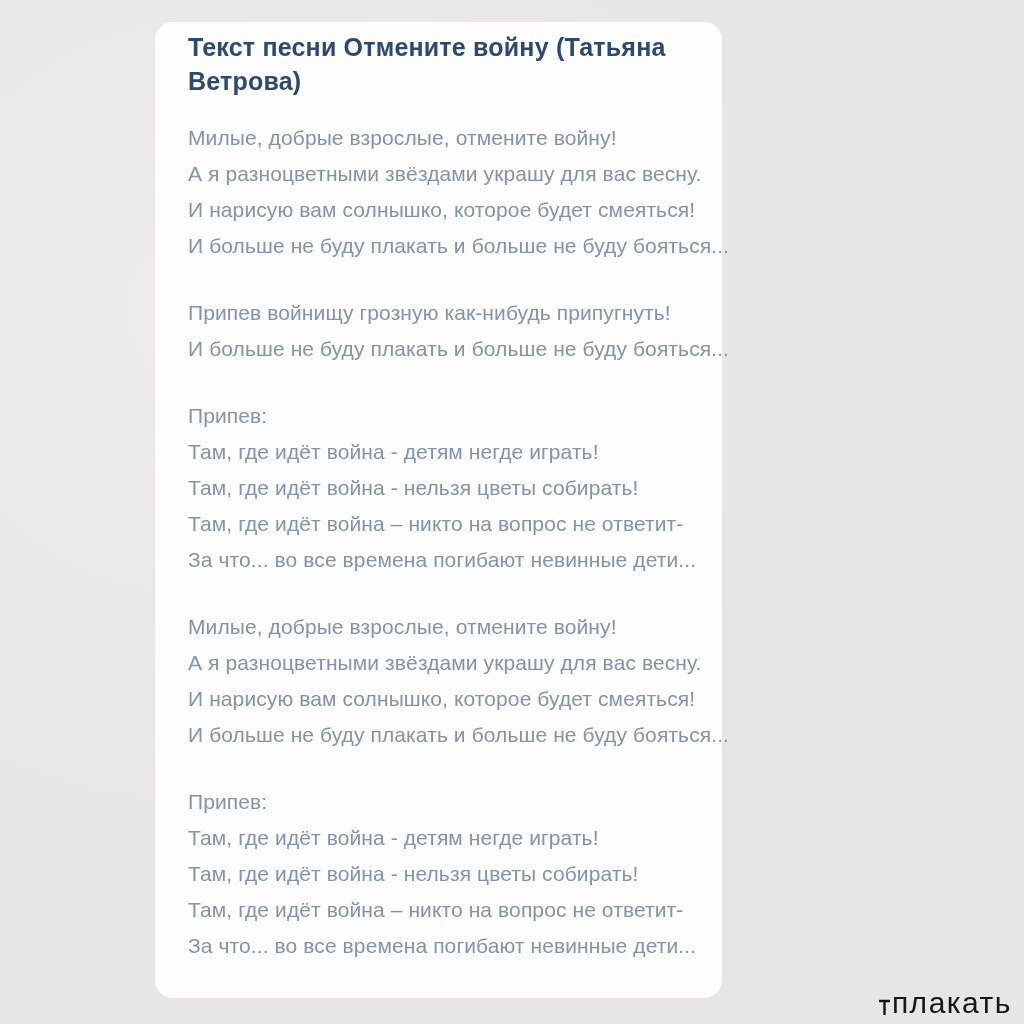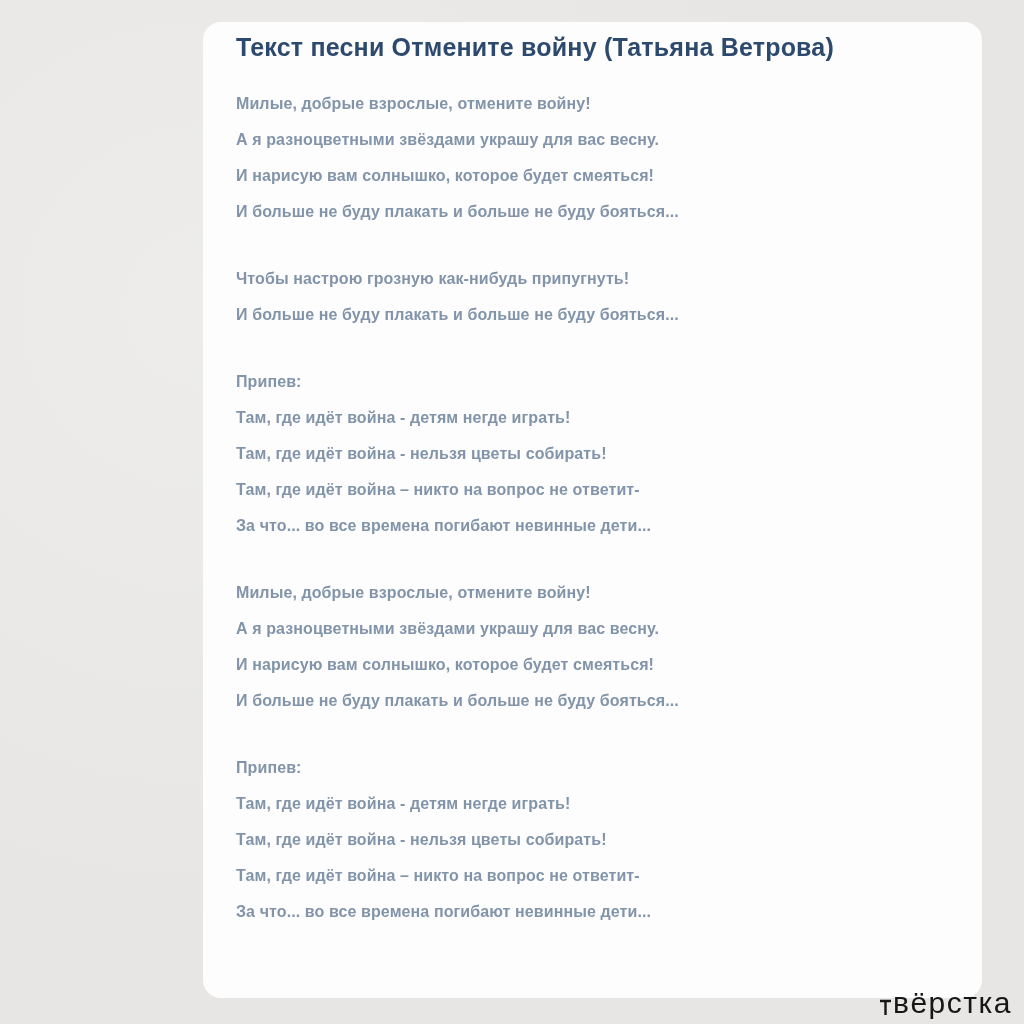--- a/index.html
+++ b/index.html
@@ -19,45 +19,44 @@
   body {
     position: relative;
     background:
       radial-gradient(circle at 20% 30%, rgba(255,255,255,0.25), transparent 60%),
       var(--page-bg);
   }
   .card {
     position: absolute;
     left: 155px;
     top: 22px;
-    width: 779px;
+    width: 567px;
     min-height: 976px;
     background: var(--card-bg);
     border-radius: 18px;
     padding: 8px 24px 12px 33px;
-    margin-left: 48px;
   }
   .title {
     font-size: 25px;
     font-weight: 700;
     line-height: 34px;
     color: var(--title-color);
     letter-spacing: 0.2px;
   }
   .lyrics {
     margin-top: 22px;
   }
   .stanza {
     margin-bottom: 31px;
   }
   .stanza:last-child { margin-bottom: 0; }
   .line {
-    font-size: 16px;
+    font-size: 21px;
     line-height: 36px;
-    font-weight: 700;
+    font-weight: 400;
     color: var(--body-color);
     letter-spacing: 0.1px;
     white-space: nowrap;
   }
   .watermark {
     position: absolute;
     right: 12px;
     bottom: 6px;
     display: flex;
     align-items: center;
@@ -85,21 +84,21 @@
 <div class="card">
   <h1 class="title">Текст песни Отмените войну (Татьяна Ветрова)</h1>
   <div class="lyrics">
       <div class="stanza">
         <p class="line">Милые, добрые взрослые, отмените войну!</p>
         <p class="line">А я разноцветными звёздами украшу для вас весну.</p>
         <p class="line">И нарисую вам солнышко, которое будет смеяться!</p>
         <p class="line">И больше не буду плакать и больше не буду бояться...</p>
       </div>
       <div class="stanza">
-        <p class="line">Чтобы настрою грозную как-нибудь припугнуть!</p>
+        <p class="line">Припев войнищу грозную как-нибудь припугнуть!</p>
         <p class="line">И больше не буду плакать и больше не буду бояться...</p>
       </div>
       <div class="stanza">
         <p class="line">Припев:</p>
         <p class="line">Там, где идёт война - детям негде играть!</p>
         <p class="line">Там, где идёт война - нельзя цветы собирать!</p>
         <p class="line">Там, где идёт война – никто на вопрос не ответит-</p>
         <p class="line">За что... во все времена погибают невинные дети...</p>
       </div>
       <div class="stanza">
@@ -117,14 +116,14 @@
       </div>
     </div>
 </div>
 
 <div class="watermark">
   <span class="logo-mark">
     <svg width="13" height="21" viewBox="0 0 13 21" aria-hidden="true">
       <path d="M1 5 H12 M6.5 5 V19" stroke="#161616" stroke-width="2.4" fill="none"></path>
     </svg>
   </span>
-  <span class="logo-text">вёрстка</span>
+  <span class="logo-text">плакать</span>
 </div>
 
 </body></html>

